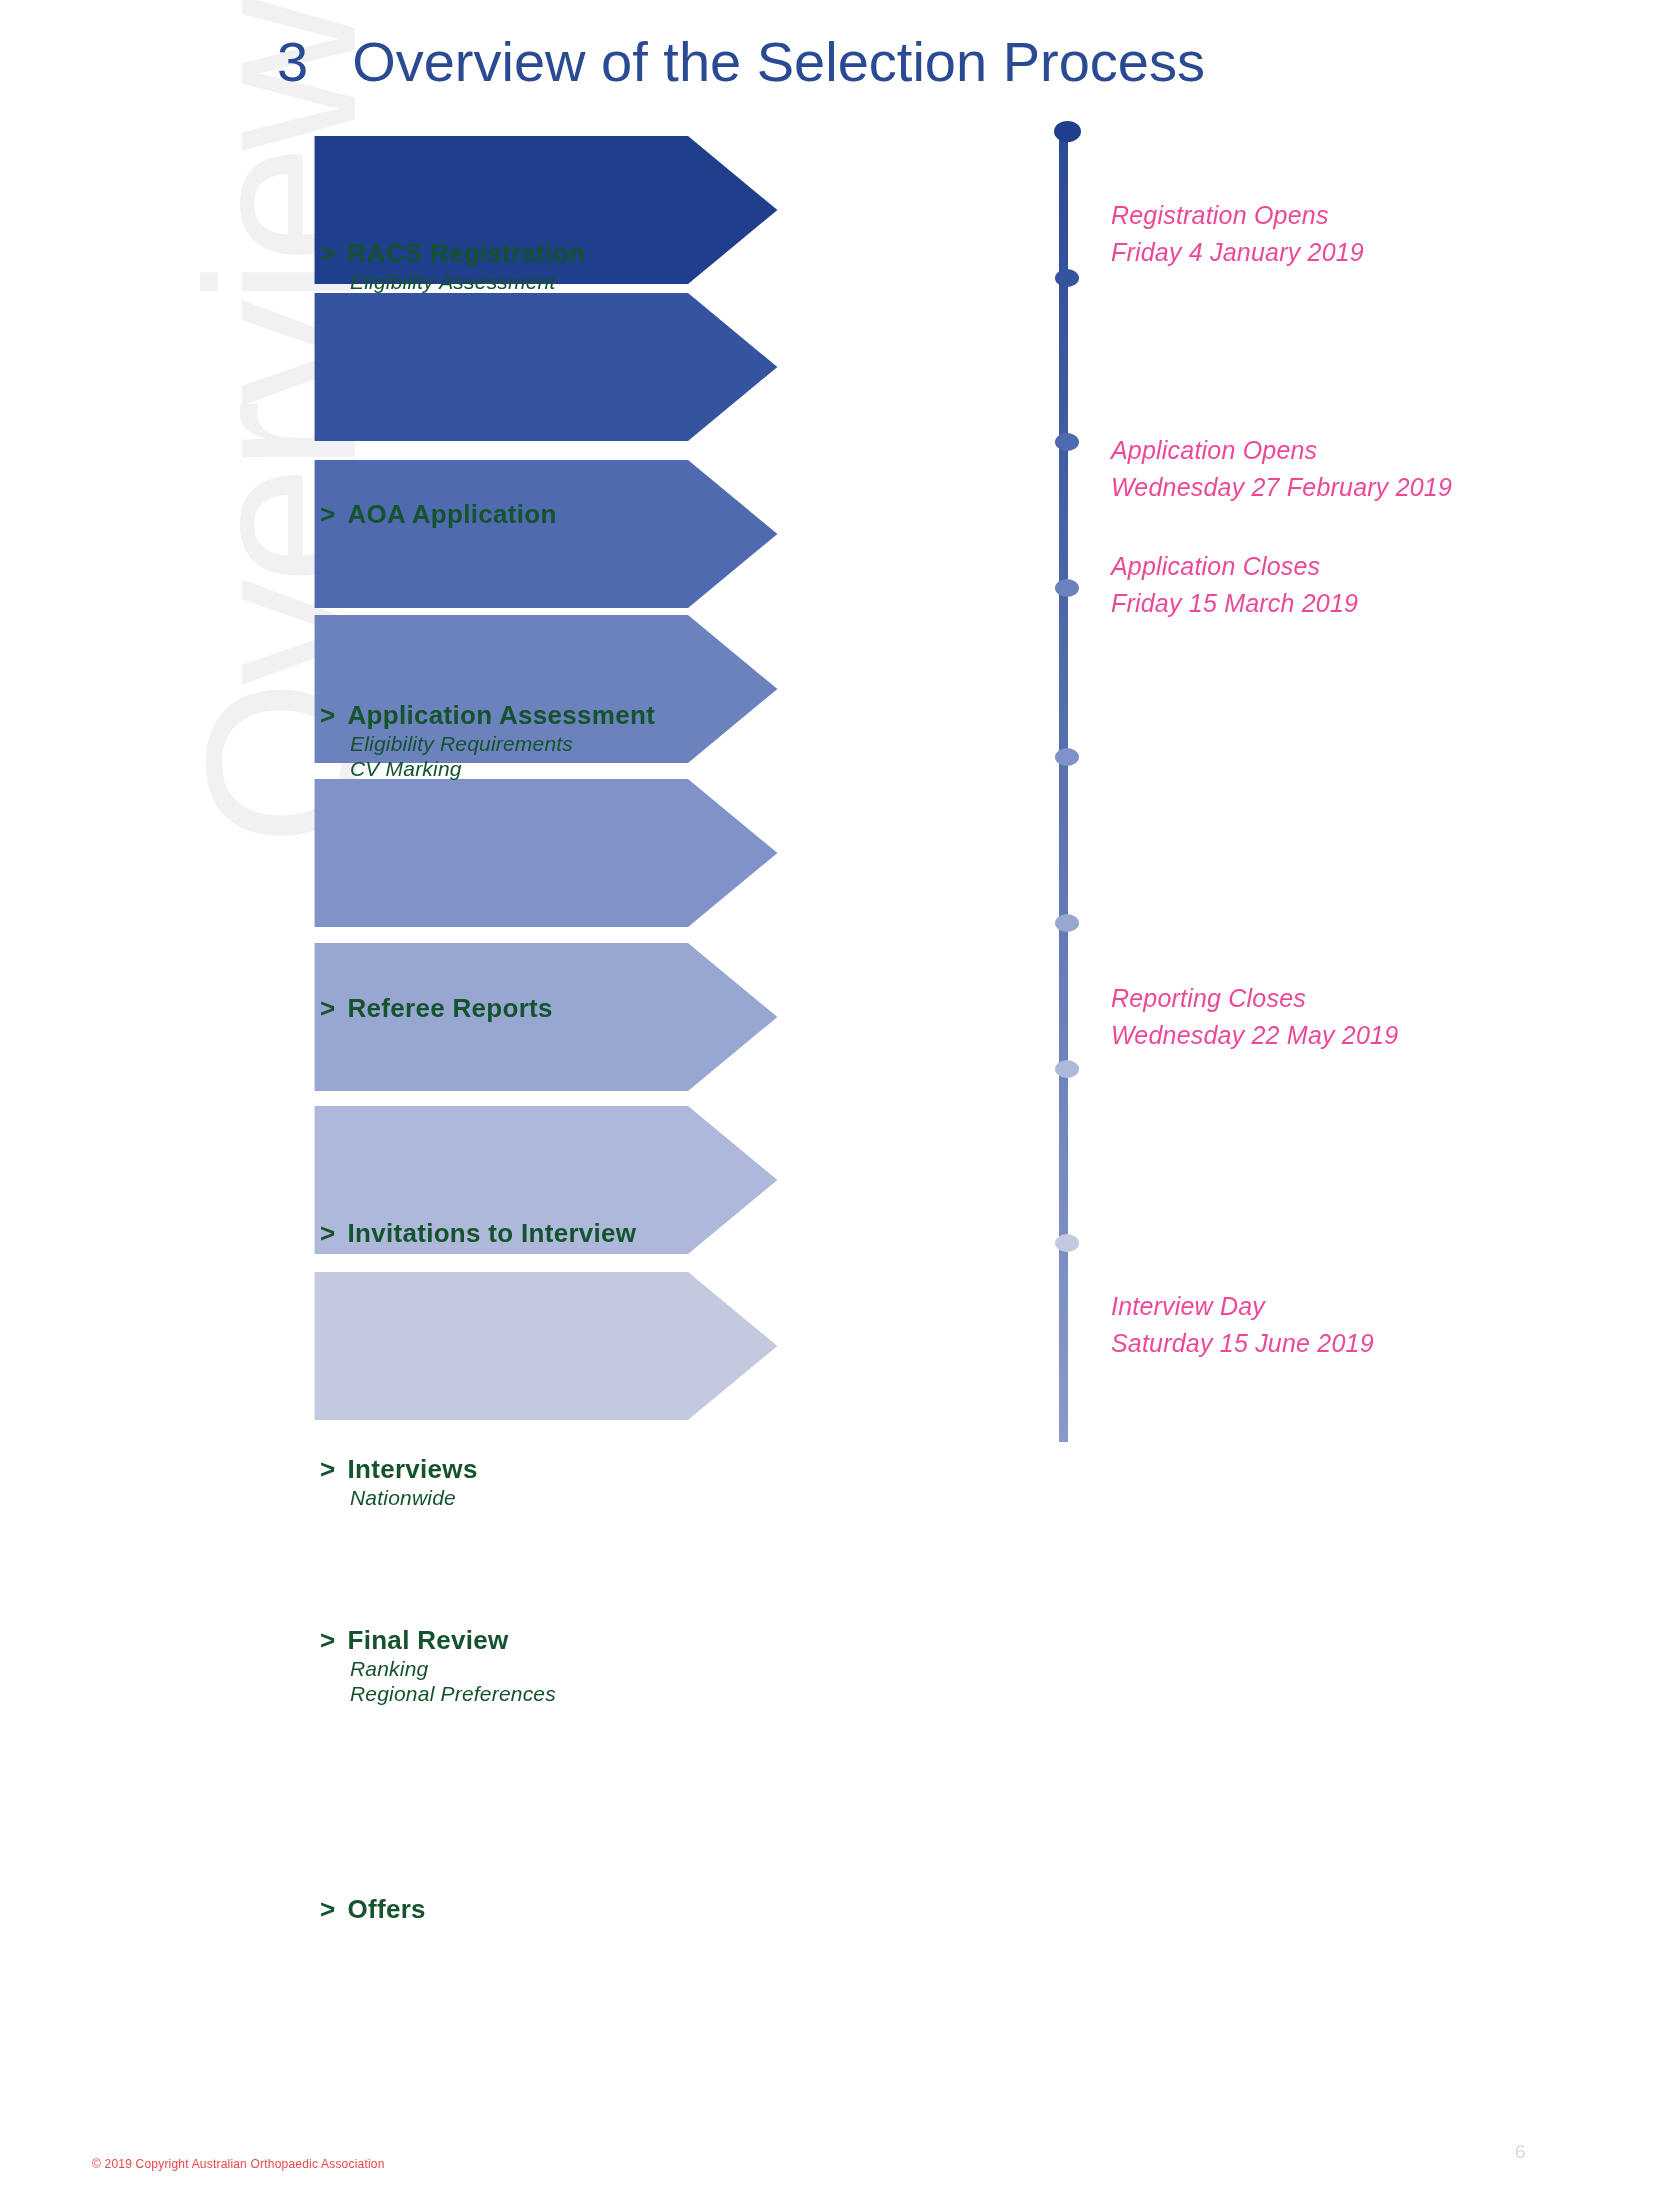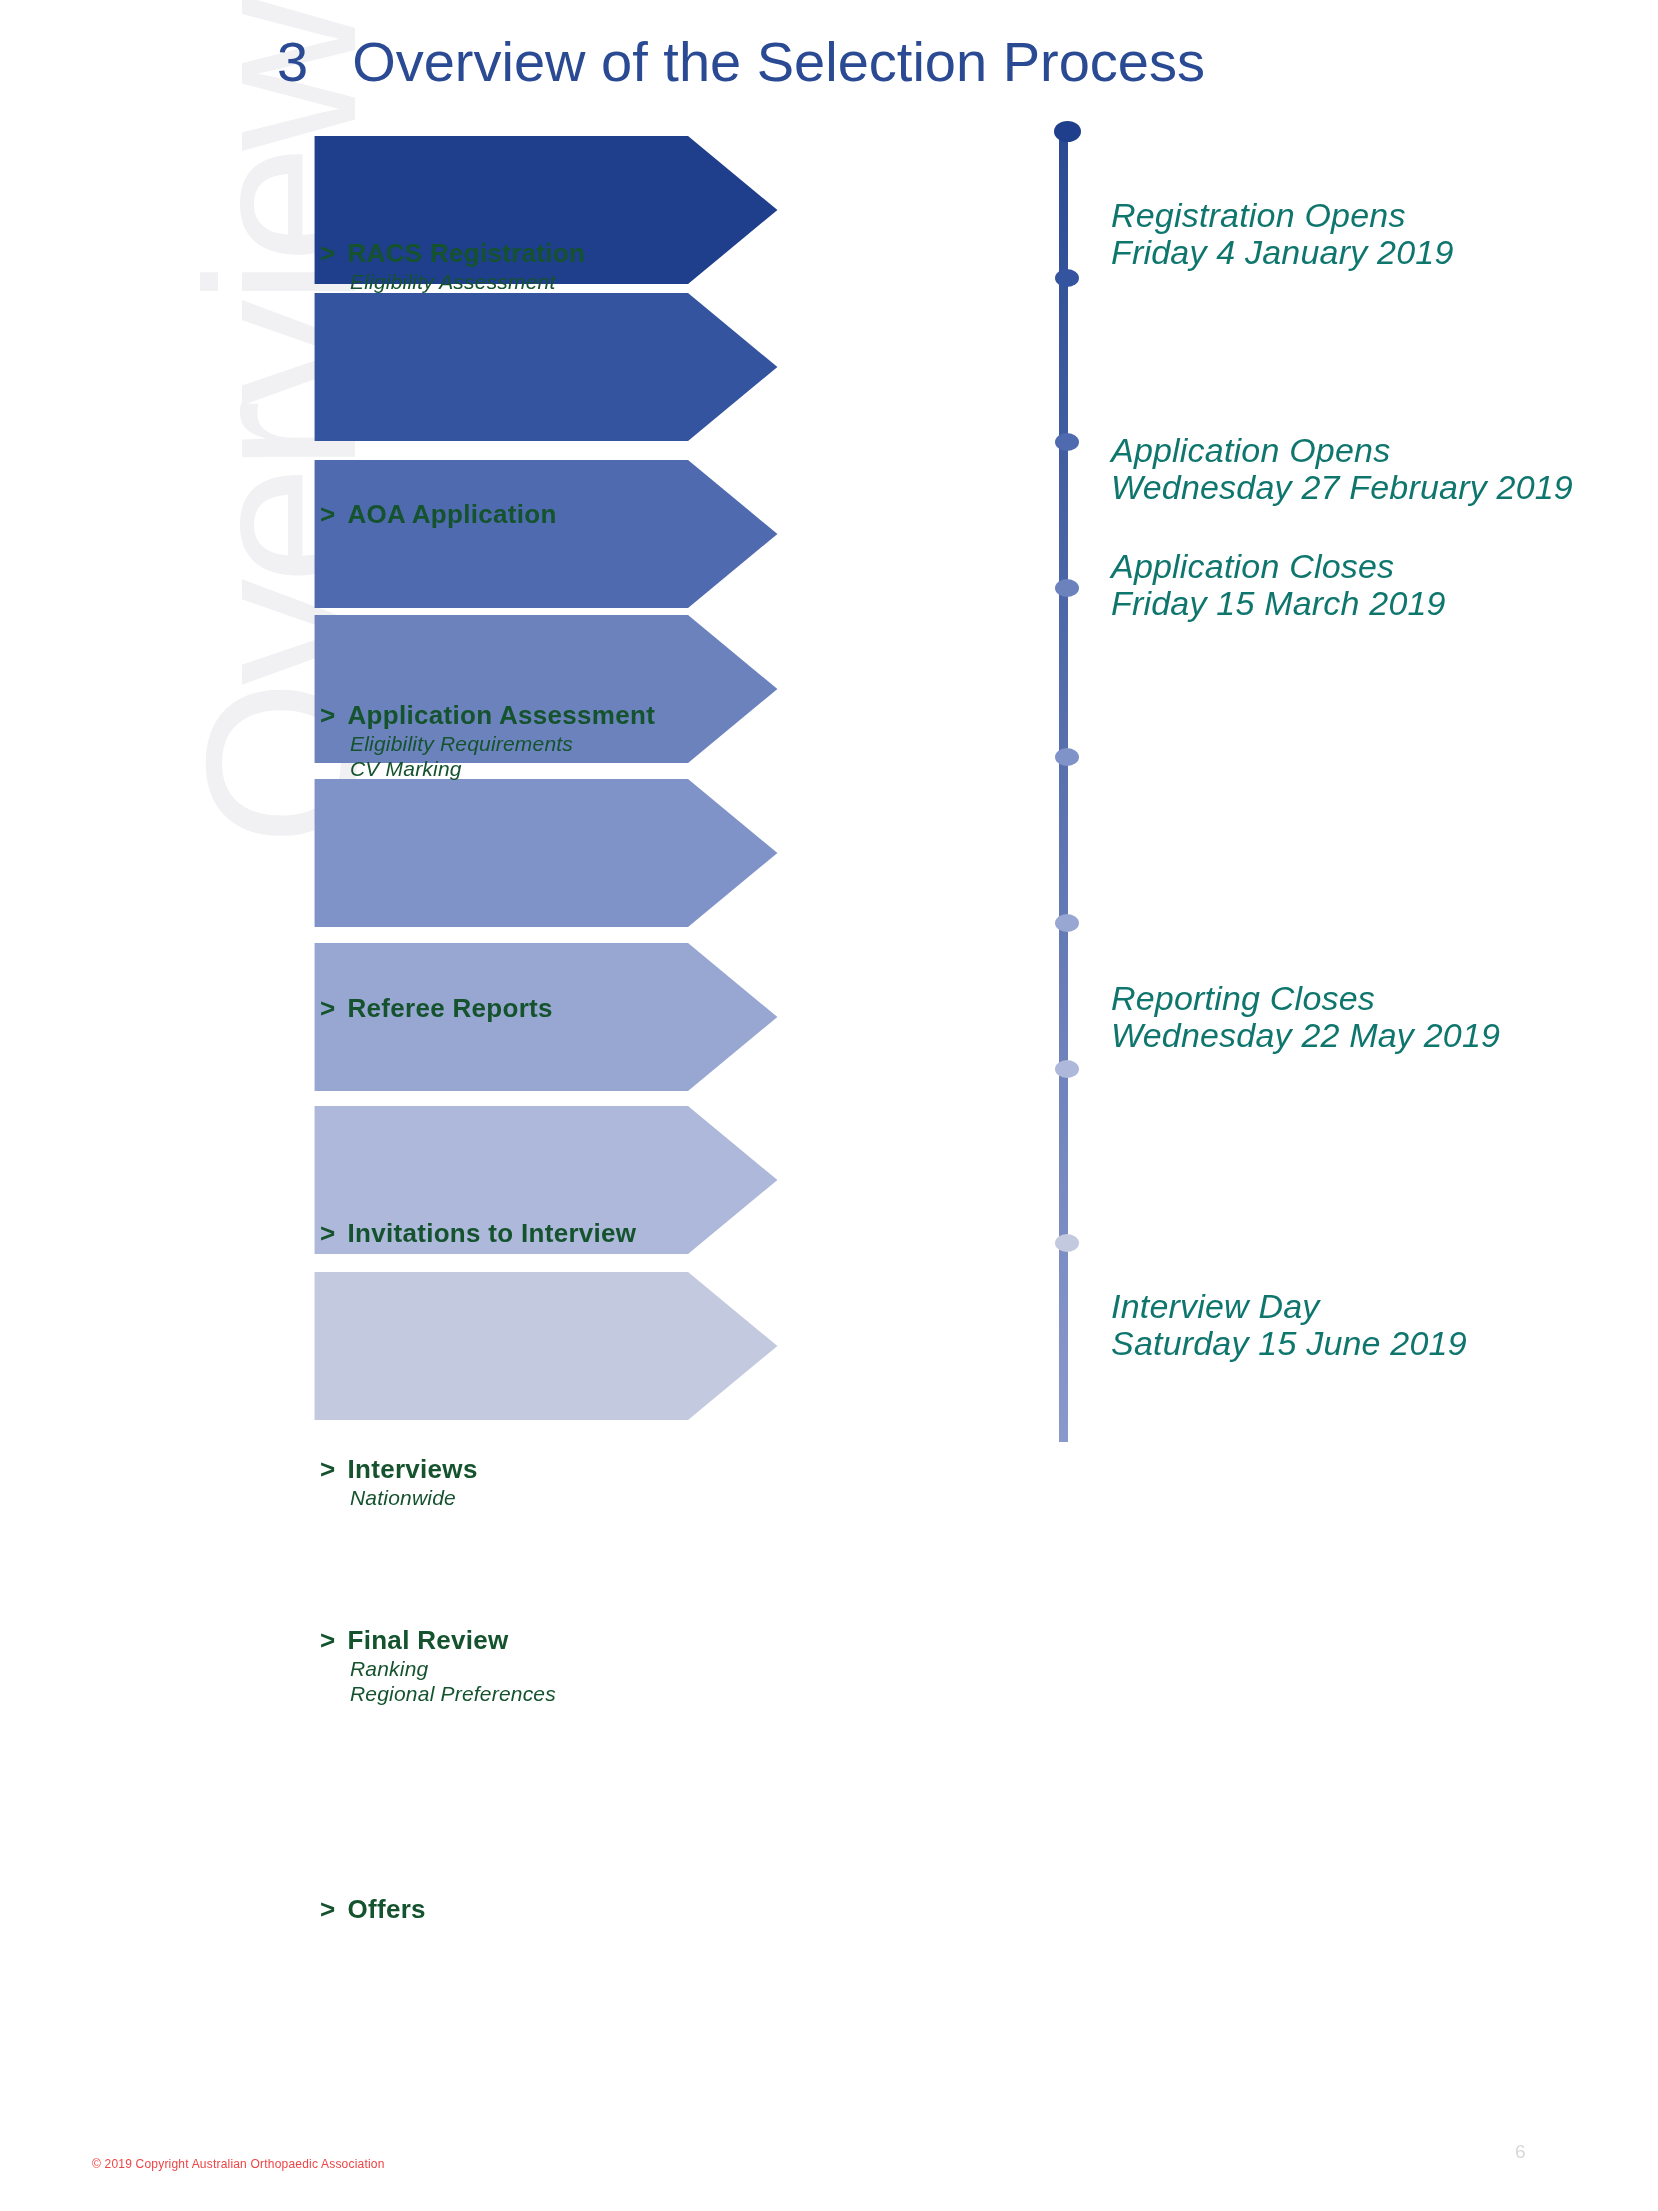--- a/index.html
+++ b/index.html
@@ -97,23 +97,23 @@
   .tl-dot{
     position:absolute;
     border-radius:50%;
     z-index:3;
   }
 
   
   .date-block{
     position:absolute;
     left:1111px;
-    color:#0f766e;
+    color:#ec4899;
     font-style:italic;
-    font-size:34px;
+    font-size:25px;
     line-height:37px;
     font-weight:400;
     letter-spacing:0.2px;
     white-space:nowrap;
     z-index:3;
   }
 
   
   #footer-copyright{
     position:absolute;

